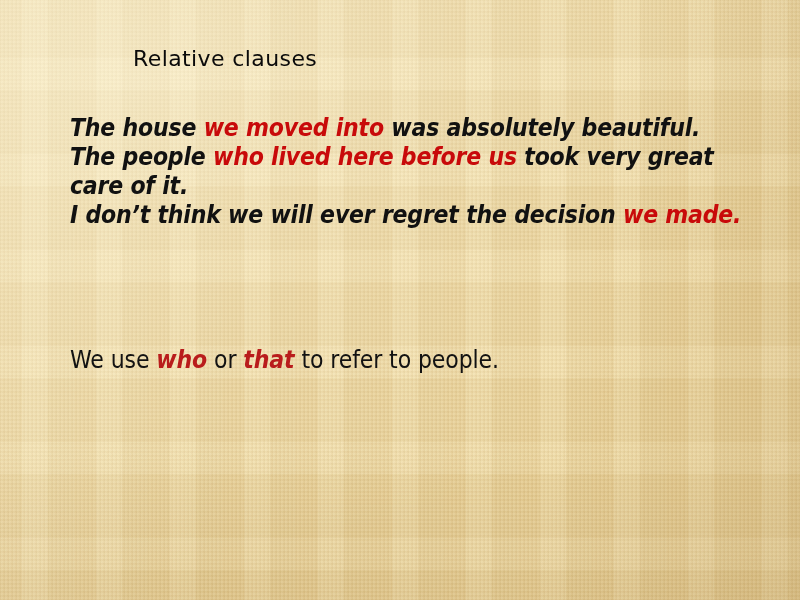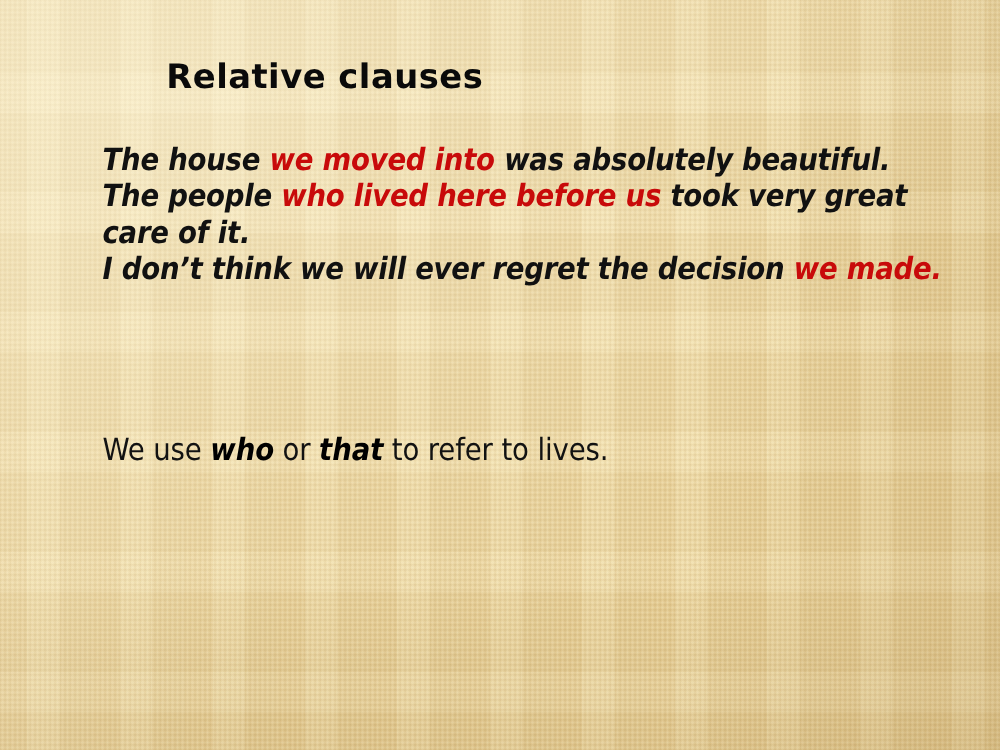--- a/index.html
+++ b/index.html
@@ -90,32 +90,31 @@
     z-index: 2;
     width: 100%;
     height: 100%;
   }
 
   .slide-title {
     position: absolute;
     left: 133px;
     top: 46px;
     font-family: "DejaVu Sans", sans-serif;
-    font-size: 27px;
-    font-weight: bold;
+    font-size: 22px;
+    font-weight: normal;
     color: #0a0a0a;
     letter-spacing: 0.4px;
     white-space: nowrap;
   }
 
   .body-block {
     position: absolute;
     left: 70px;
     width: 700px;
-    margin-left: 12px;
   }
 
   
   .ex {
     font-family: "DejaVu Sans Condensed", "Liberation Sans Narrow", "Liberation Sans", sans-serif;
     font-size: 24.5px;
     font-weight: bold;
     font-style: italic;
     color: #111111;
     line-height: 29px;
@@ -132,21 +131,21 @@
     line-height: 31px;
     letter-spacing: -0.1px;
   }
 
   .kw-red {
     color: #c80a0a;
     font-weight: bold;
     font-style: italic;
   }
   .kw-blue {
-    color: #000000;
+    color: #b91c1c;
     font-weight: bold;
     font-style: italic;
   }
   .bold-dot {
     font-weight: bold;
   }
 
   #examples-top { top: 113px; }
   #rule-people  { top: 344px; }
   #ex-woman     { top: 407px; }
@@ -164,19 +163,19 @@
   <div id="content">
 
     <div class="slide-title">Relative clauses</div>
 
     <div class="body-block ex" id="examples-top">
       <div><span>The house </span><span class="kw-red">we moved into</span><span> was absolutely beautiful.</span></div>
       <div><span>The people </span><span class="kw-red">who lived here before us</span><span> took very great care of it.</span></div>
       <div><span>I don’t think we will ever regret the decision </span><span class="kw-red">we made.</span></div>
     </div>
 
-    <div class="body-block rule" id="rule-people"><span>We use </span><span class="kw-blue">who</span><span> or </span><span class="kw-blue">that</span><span> to refer to lives.</span></div>
+    <div class="body-block rule" id="rule-people"><span>We use </span><span class="kw-blue">who</span><span> or </span><span class="kw-blue">that</span><span> to refer to people.</span></div>
 
 
 
 
   </div>
 </div>
 
 </body></html>

